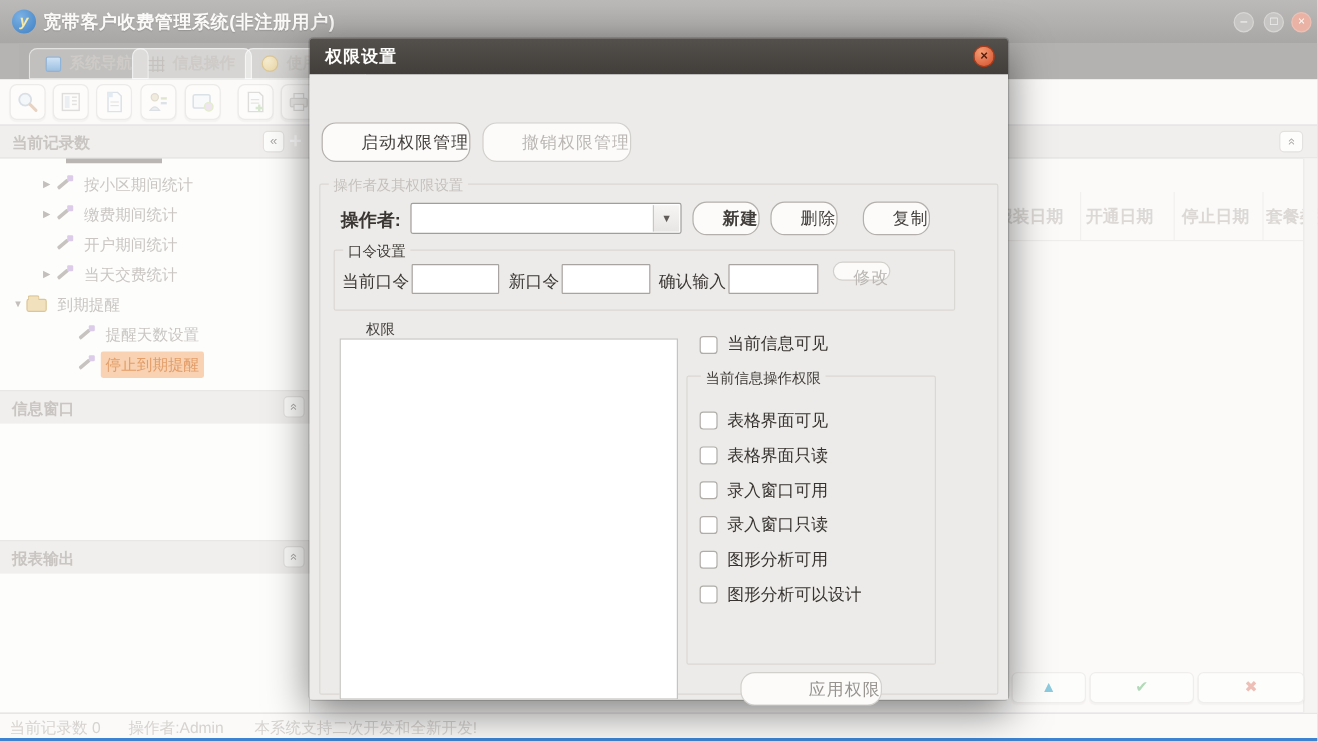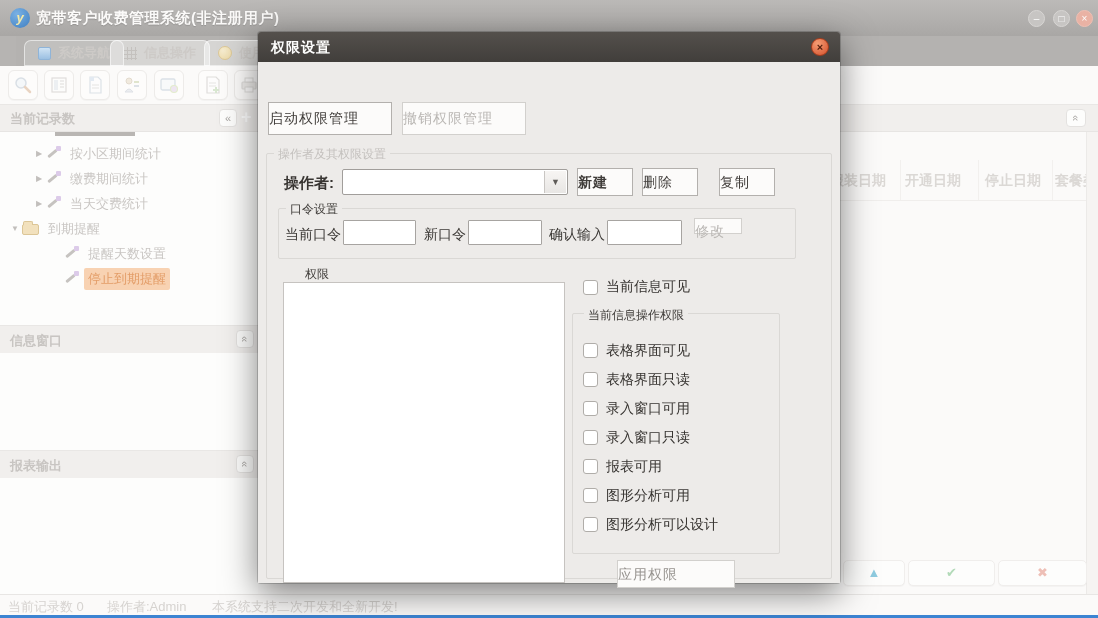--- a/index.html
+++ b/index.html
@@ -96,22 +96,22 @@
   .modal { position:absolute; left:258px; top:32px; width:582px; height:551px;
     box-shadow:0 10px 35px rgba(0,0,0,.5), 0 0 0 1px rgba(0,0,0,.18); border-radius:3px; }
   .m-title { position:absolute; left:0; top:0; width:582px; height:30px;
     background:linear-gradient(#54504c,#413e3b); border-radius:3px 3px 0 0; }
   .m-title-txt { position:absolute; left:13px; top:7px; color:#fdfdfc; font-size:14px; font-weight:bold; letter-spacing:1px; }
   .m-close { position:absolute; right:11px; top:6px; width:18px; height:18px; border-radius:50%;
     background:radial-gradient(circle at 35% 28%, #f59d74, #d4502c); border:1px solid #a63c1c;
     color:#55200f; font-size:11px; font-weight:bold; text-align:center; line-height:16px; }
   .m-body { position:absolute; left:0; top:30px; width:582px; height:521px; background:#edebe9; }
 
-  .btn { position:absolute; background:#fcfbfa; border:1px solid #b3b0ad; border-radius:0;
-    font-size:14px; color:#403d3a; text-align:left; font-family:inherit; letter-spacing:1px; }
+  .btn { position:absolute; background:#fcfbfa; border:1px solid #b3b0ad; border-radius:12px;
+    font-size:14px; color:#403d3a; text-align:right; font-family:inherit; letter-spacing:1px; }
   .btn.disabled { border-color:#d2d0cd; color:#bab7b4; }
   .btn.big { width:124px; height:33px; line-height:31px; }
   .btn.sm { width:56px; height:28px; line-height:26px; }
 
   .groupbox { position:absolute; border:1px solid #dad8d5; border-radius:2px; }
   .group-label { position:absolute; background:#edebe9; padding:0 4px; font-size:12px; color:#3f3c39; }
   .group-label.dim { color:#c4c1be; }
 
   .fld-label { position:absolute; font-size:14px; color:#3a3734; white-space:nowrap; }
   .fld-label.strong { font-size:15px; font-weight:bold; color:#383532; }
@@ -246,20 +246,25 @@
           <span class="tree-arrow">▶</span>
           <span class="wand"></span>
           <span class="tree-label">按小区期间统计</span>
         </div>
         <div class="tree-row" style="padding-left: 32px;">
           <span class="tree-arrow">▶</span>
           <span class="wand"></span>
           <span class="tree-label">缴费期间统计</span>
         </div>
         <div class="tree-row" style="padding-left: 32px;">
+          <span class="tree-arrow"></span>
+          <span class="wand"></span>
+          <span class="tree-label">开户期间统计</span>
+        </div>
+        <div class="tree-row" style="padding-left: 32px;">
           <span class="tree-arrow">▶</span>
           <span class="wand"></span>
           <span class="tree-label">当天交费统计</span>
         </div>
         <div class="tree-row" style="padding-left: 8px;">
           <span class="tree-arrow">▼</span>
           <span class="folder"></span>
           <span class="tree-label">到期提醒</span>
         </div>
         <div class="tree-row" style="padding-left: 50px;">
@@ -348,24 +353,20 @@
           <label class="chk-row">
             <span class="chk-box"></span>
             <span class="chk-label">录入窗口可用</span>
           </label>
           <label class="chk-row">
             <span class="chk-box"></span>
             <span class="chk-label">录入窗口只读</span>
           </label>
           <label class="chk-row">
             <span class="chk-box"></span>
-            <span class="chk-label">报表可用</span>
-          </label>
-          <label class="chk-row">
-            <span class="chk-box"></span>
             <span class="chk-label">图形分析可用</span>
           </label>
           <label class="chk-row">
             <span class="chk-box"></span>
             <span class="chk-label">图形分析可以设计</span>
           </label>
         </div>
 
       <button class="btn disabled" style="left:359px; top:498px; width:118px; height:28px; line-height:26px; color:#96938f;">应用权限</button>
     </div>

